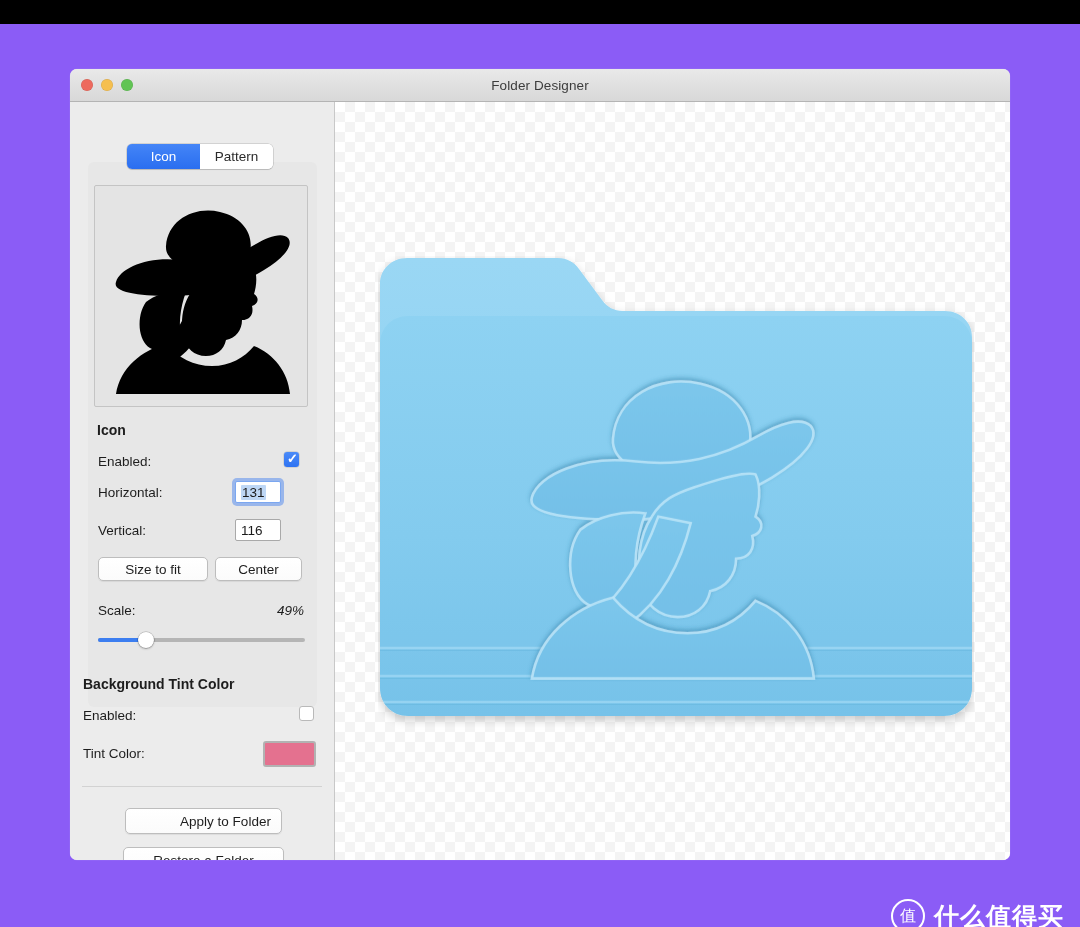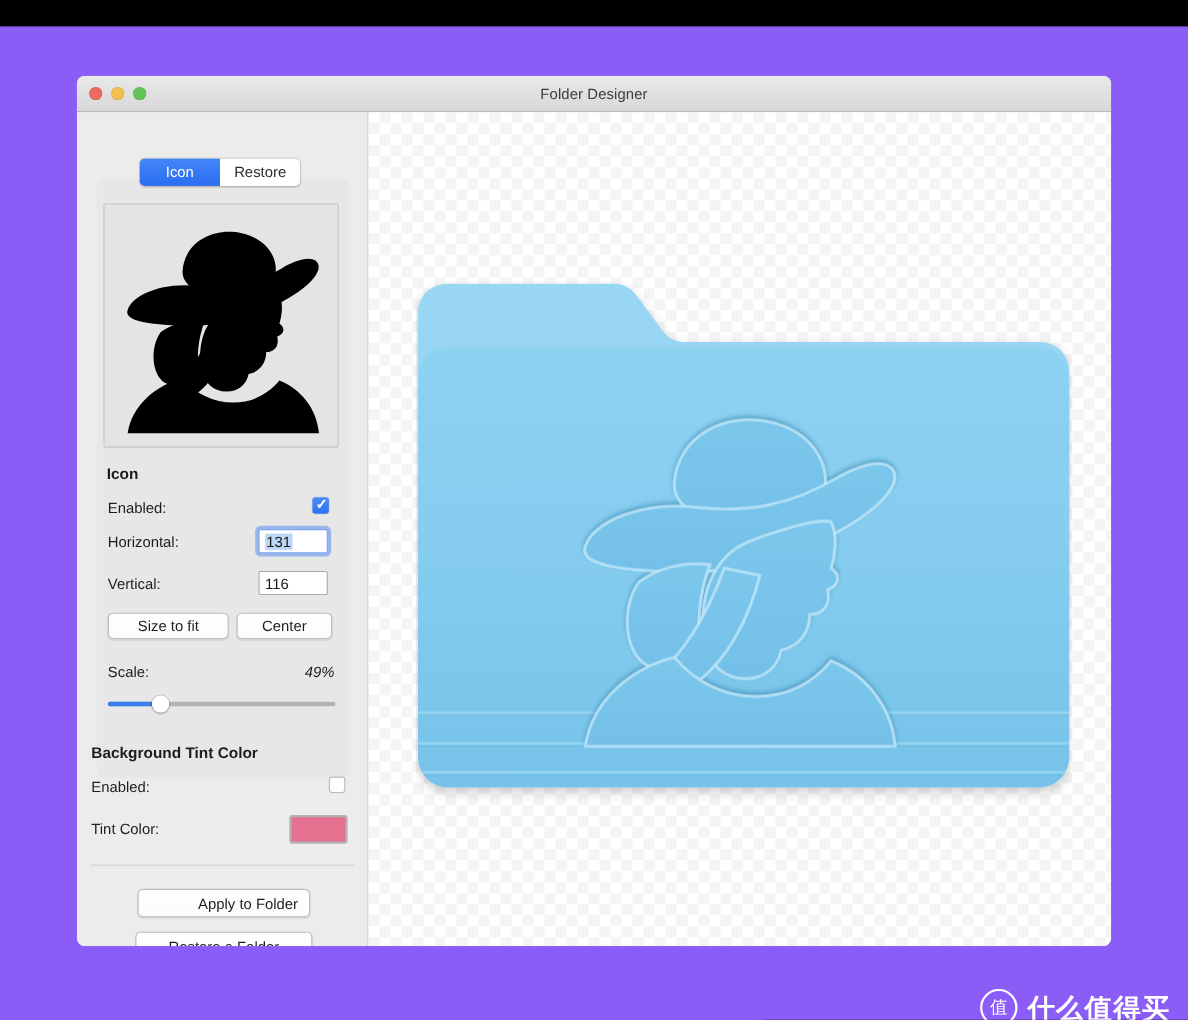--- a/index.html
+++ b/index.html
@@ -187,21 +187,21 @@
     font-weight: bold;
   }
   .checkbox.unchecked {
     left: 229px; top: 604px;
     background: #ffffff;
     border: 1px solid #b9b9b9;
   }
 
   .num-field {
     position: absolute;
-    width: 63px;
+    width: 46px;
     height: 22px;
     background: #ffffff;
     border: 1px solid #a9a9a9;
     border-radius: 2px;
     box-sizing: border-box;
     display: flex;
     align-items: center;
     padding-left: 5px;
     font-size: 13.5px;
     color: #1a1a1a;
@@ -323,21 +323,21 @@
     </div>
 
     <div class="window-body">
 
       <div class="sidebar">
 
         <div class="group-box"></div>
 
         <div class="segmented">
           <div class="seg active">Icon</div>
-          <div class="seg">Restore</div>
+          <div class="seg">Pattern</div>
         </div>
 
         <div class="icon-well">
           <svg width="186" height="196" viewBox="0 0 186 196">
             <g fill="#000000">
 
               <path d="M58 48 C60 22 86 8 112 14 C134 19 146 36 142 54 C138 70 118 78 96 74 C74 70 57 62 58 48 Z"></path>
 
               <path d="M8 84 C12 70 40 58 72 62 C100 65 124 60 148 46 C160 39 174 34 180 40 C186 47 176 60 156 72 C126 90 96 98 66 98 C34 98 4 95 8 84 Z"></path>
 

